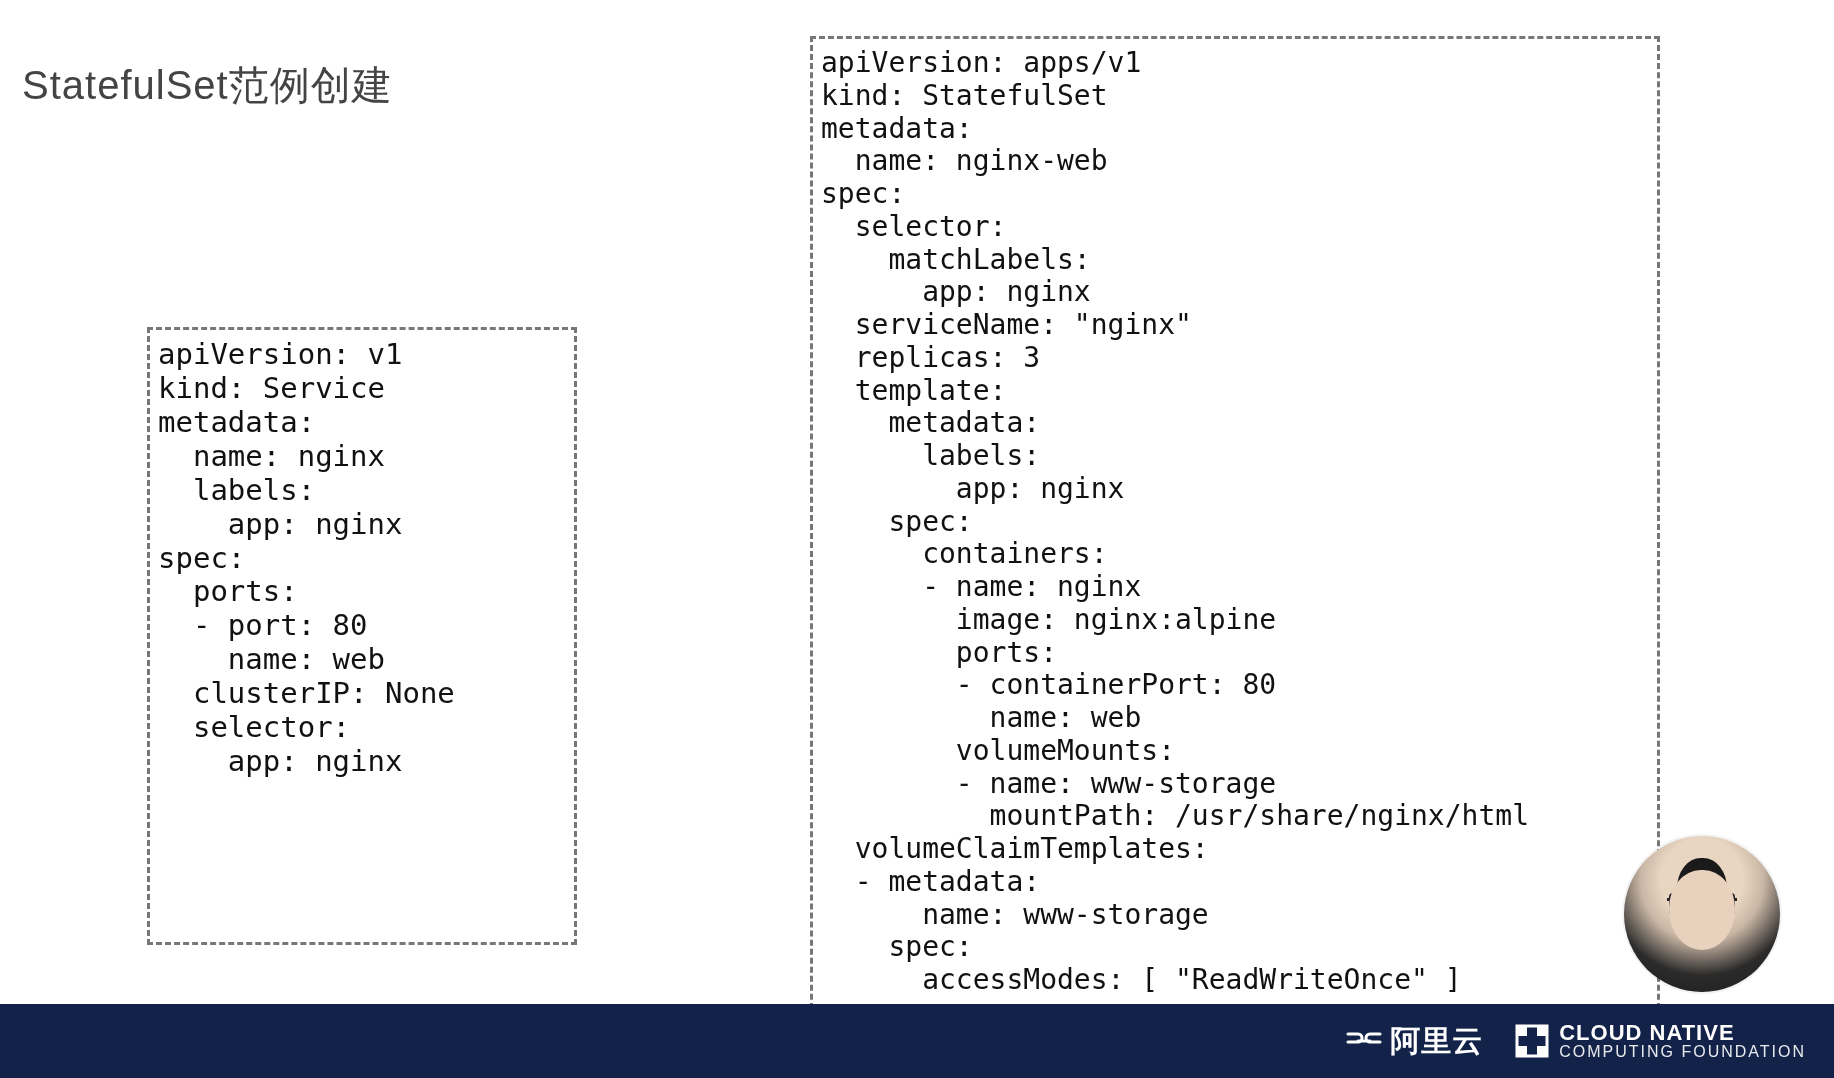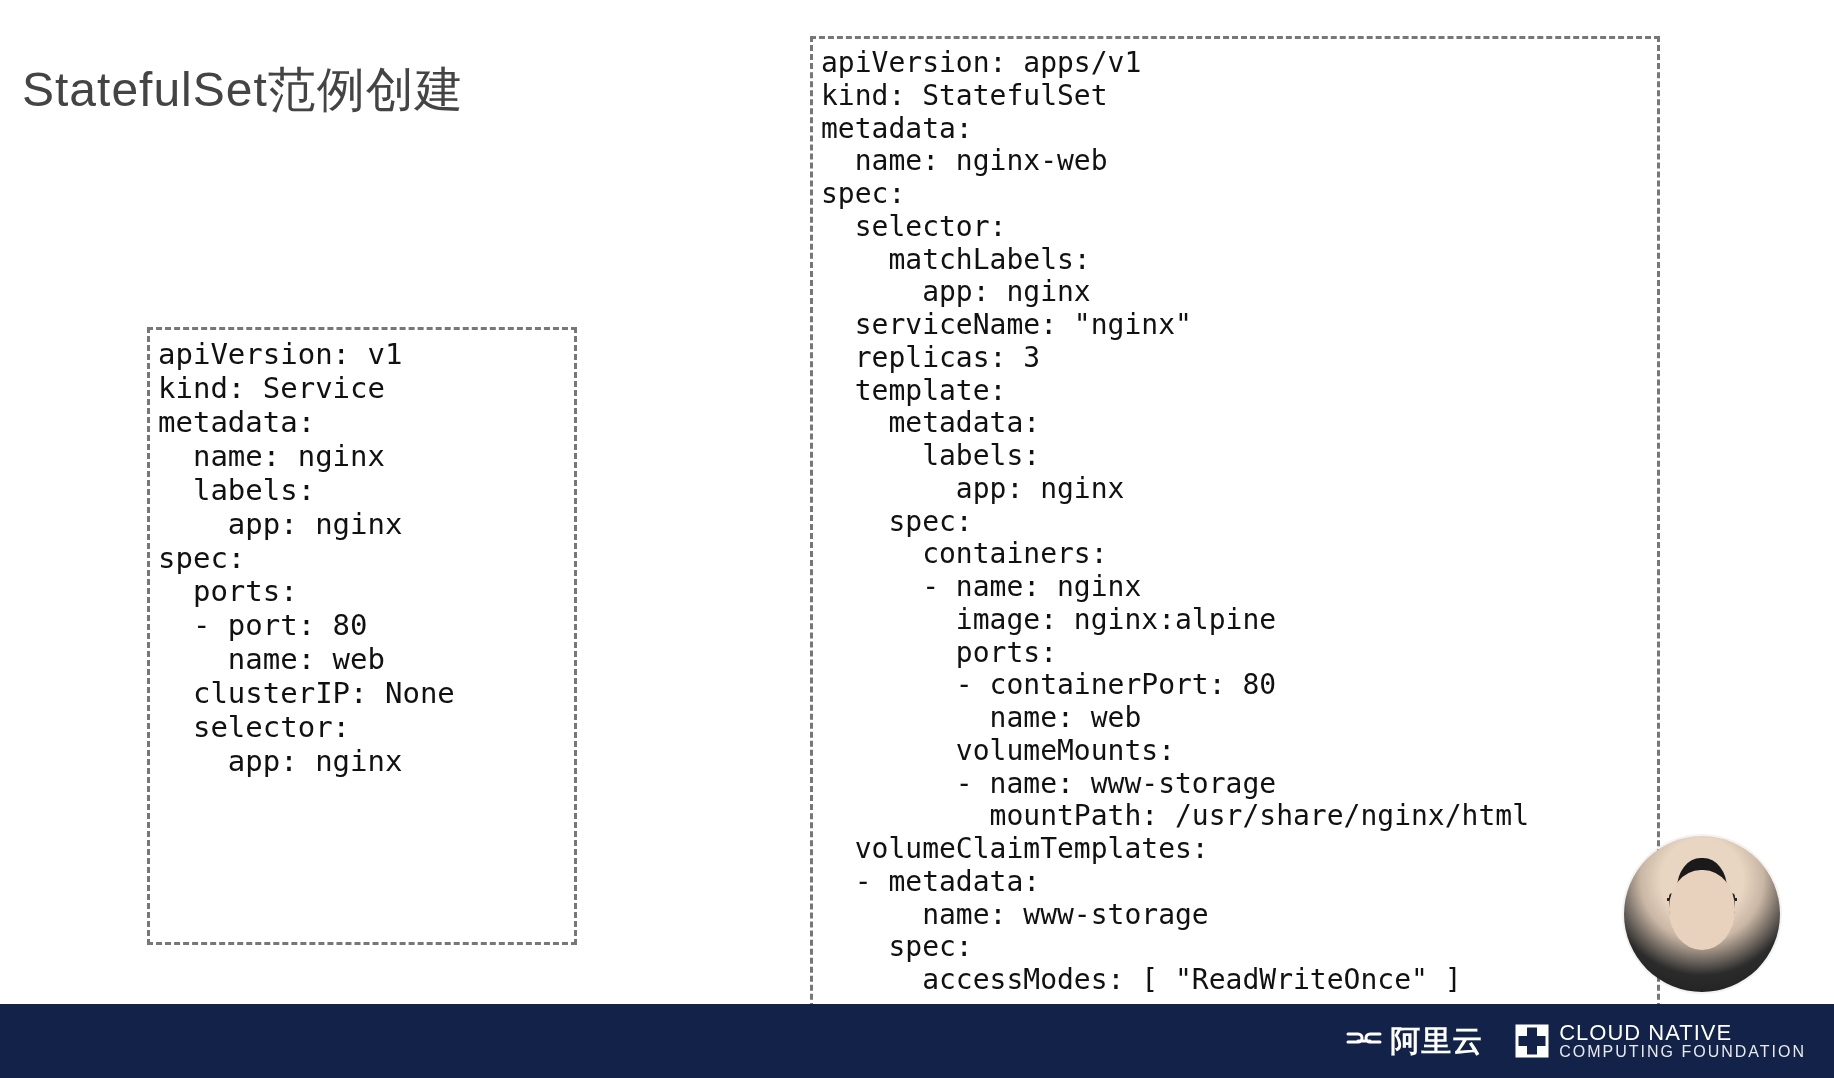--- a/index.html
+++ b/index.html
@@ -15,21 +15,21 @@
   }
   .slide {
     position: relative;
     width: 100%;
     height: 100%;
   }
   .title {
     position: absolute;
     top: 58px;
     left: 22px;
-    font-size: 48px;
+    font-size: 40px;
     font-weight: 400;
     color: #444;
     letter-spacing: 1px;
   }
   .code-box {
     position: absolute;
     border: 3px dashed #777;
     padding: 8px 8px 8px 8px;
     font-family: "Menlo", "Consolas", "DejaVu Sans Mono", monospace;
     white-space: pre;
@@ -86,21 +86,21 @@
     align-items: center;
     gap: 10px;
   }
   .cncf-text {
     display: flex;
     flex-direction: column;
     line-height: 1;
   }
   .cncf-top {
     font-size: 22px;
-    font-weight: 400;
+    font-weight: 700;
     letter-spacing: 1px;
   }
   .cncf-bottom {
     font-size: 16px;
     letter-spacing: 2px;
     opacity: 0.9;
   }
   .avatar {
     position: absolute;
     right: 54px;

